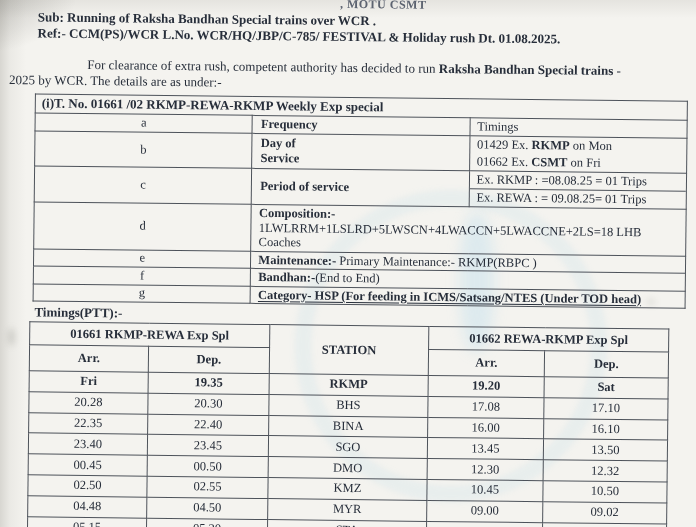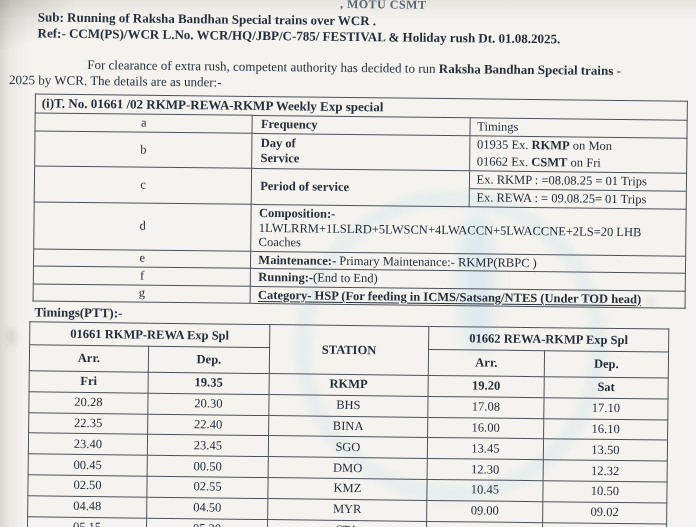--- a/index.html
+++ b/index.html
@@ -88,43 +88,43 @@
         <td class="lbl">Frequency</td>
         <td>
           <div class="vline"><span>Timings</span><b></b><span></span></div>
         </td>
       </tr>
       <tr class="rb">
         <td class="k">b</td>
         <td class="lbl">Day of
 Service</td>
         <td>
-          <div class="vline"><span>01935 Ex. </span><b>RKMP</b><span> on Mon</span></div>
+          <div class="vline"><span>01429 Ex. </span><b>RKMP</b><span> on Mon</span></div>
           <div class="vline"><span>01662 Ex. </span><b>CSMT</b><span> on Fri</span></div>
         </td>
       </tr>
       <tr class="rc">
         <td class="k">c</td>
         <td class="lbl">Period of service</td>
         <td class="val-c">
           <div class="vline"><span>Ex. RKMP : =08.08.25 = 01 Trips</span></div>
           <div class="vline"><span>Ex. REWA : = 09.08.25= 01 Trips</span></div>
         </td>
       </tr>
       <tr class="rd">
         <td class="k">d</td>
-        <td class="merged" colspan="2"><b>Composition:-</b><span> 1LWLRRM+1LSLRD+5LWSCN+4LWACCN+5LWACCNE+2LS=20 LHB Coaches</span></td>
+        <td class="merged" colspan="2"><b>Composition:-</b><span> 1LWLRRM+1LSLRD+5LWSCN+4LWACCN+5LWACCNE+2LS=18 LHB Coaches</span></td>
       </tr>
       <tr class="re">
         <td class="k">e</td>
         <td class="merged" colspan="2"><b>Maintenance:-</b><span> Primary Maintenance:- RKMP(RBPC )</span></td>
       </tr>
       <tr class="rf">
         <td class="k">f</td>
-        <td class="merged" colspan="2"><b>Running:-</b><span>(End to End)</span></td>
+        <td class="merged" colspan="2"><b>Bandhan:-</b><span>(End to End)</span></td>
       </tr>
       <tr class="rg">
         <td class="k">g</td>
         <td class="merged" colspan="2"><b class="ul">Category- HSP (For feeding in ICMS/Satsang/NTES  (Under TOD head)</b><span></span></td>
       </tr>
     </tbody>
       </table>
 
     <div class="timings-label">Timings(PTT):-</div>
 

